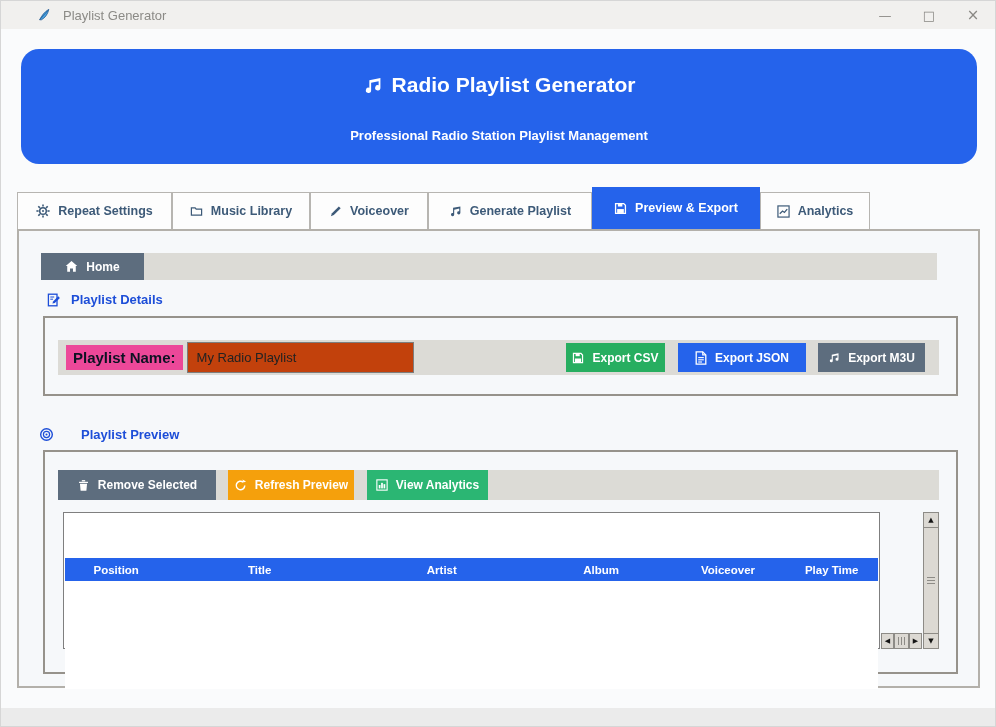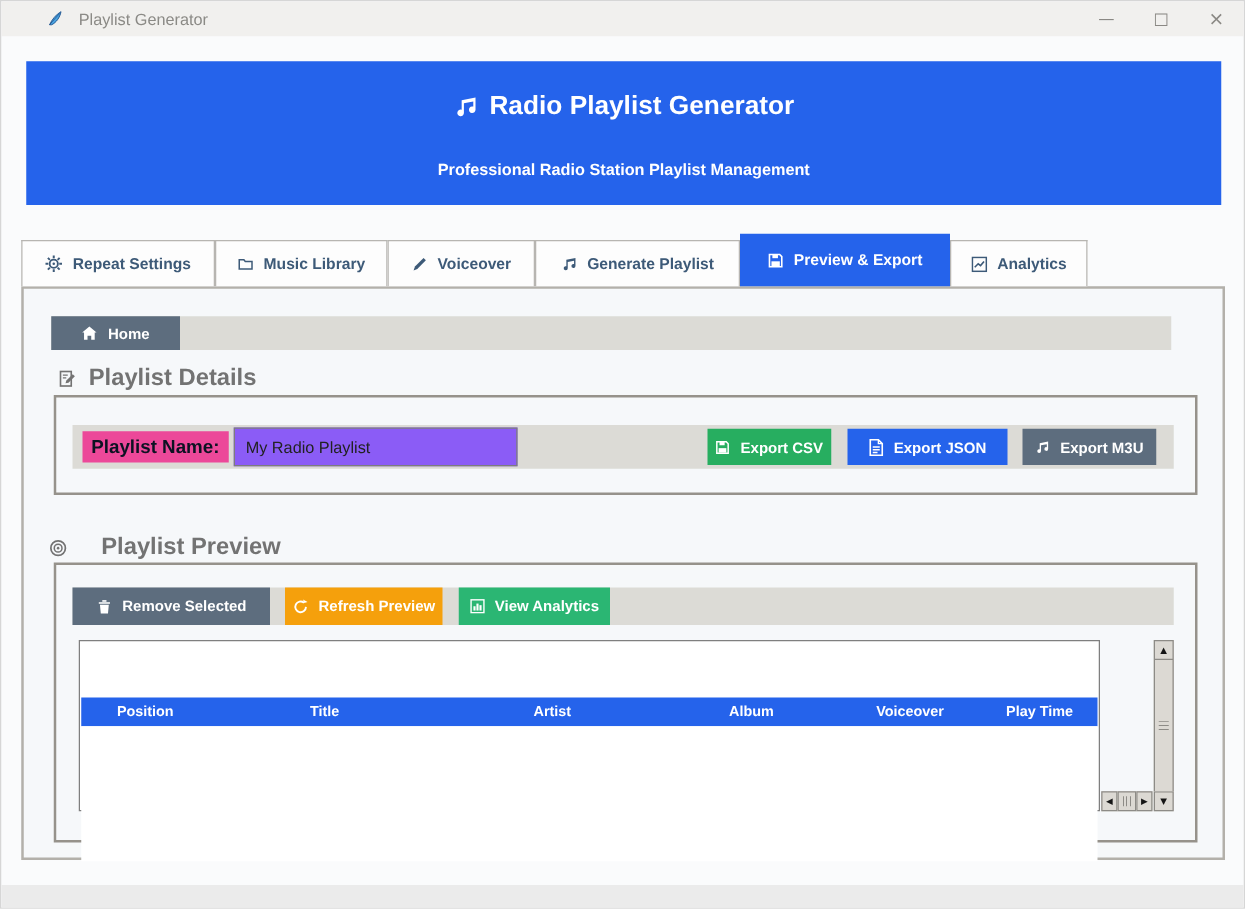--- a/index.html
+++ b/index.html
@@ -21,21 +21,21 @@
   .win-controls { margin-left:auto; display:flex; height:100%; }
   .win-btn {
     width:44px; height:100%; display:flex; align-items:center; justify-content:center;
     color:#8a8884; font-size:13px; font-family:"DejaVu Sans",sans-serif; cursor:default;
   }
   .win-btn.close { font-size:15px; }
 
   
   .banner {
     position:absolute; left:20px; top:48px; width:956px; height:115px;
-    color:#fff; text-align:center;
+    color:#fff; text-align:center;border-radius:18px;
   }
   .banner-title {
     position:absolute; top:24px; left:0; right:0; font-size:21px; font-weight:bold;
     display:flex; align-items:center; justify-content:center; gap:10px;
   }
   .banner-sub { position:absolute; top:79px; left:0; right:0; font-size:13px; font-weight:bold; }
 
   
   .tabbar { position:absolute; left:16px; top:186px; height:42px; display:flex; align-items:flex-end; z-index:3; }
   .tab {
@@ -55,41 +55,41 @@
   .strip { background:#dcdbd6; }
   .home-strip { position:absolute; left:22px; top:22px; width:896px; height:27px; }
   .home-btn {
     position:absolute; left:0; top:0; width:103px; height:27px;
     display:flex; align-items:center; justify-content:center; gap:8px;
     color:#fff; font-size:12px; font-weight:bold; cursor:default;
   }
 
   .section-title {
     position:absolute; display:flex; align-items:center; gap:10px;
-    color:#737373; font-size:19px; font-weight:bold;
+    color:#1d4ed8; font-size:13px; font-weight:bold;
   }
   .st-details { left:28px; top:61px; }
   .st-preview { left:20px; top:196px; gap:27px; }
 
   .panel { position:absolute; background:#f6f8fa; border:2px solid #96928b; }
   .details-box { left:24px; top:85px; width:915px; height:80px; }
   .preview-box { left:24px; top:219px; width:915px; height:224px; }
 
   .details-row {
     position:absolute; left:13px; top:22px; width:881px; height:35px;
     display:flex; align-items:center;
   }
   .name-label {
     margin-left:8px; padding:4px 7px; background:#ec4899;
     font-size:15px; font-weight:bold; color:#0c1222;
   }
   .name-input {
     margin-left:4px; width:227px; height:31px; border:1px solid #7d7d7d;
     font-family:"Liberation Sans",sans-serif; font-size:13px; padding:0 9px; color:#222;
-    background:#8b5cf6; outline:none;
+    background:#c2410c; outline:none;
   }
   .btn {
     height:29px; display:flex; align-items:center; justify-content:center; gap:8px;
     color:#fff; font-size:12px; font-weight:bold; border:none; cursor:default;
   }
   .export-csv  { position:absolute; right:274px; top:3px; width:99px; }
   .export-json { position:absolute; right:133px; top:3px; width:128px; }
   .export-m3u  { position:absolute; right:14px;  top:3px; width:107px; }
 
   .preview-row {

